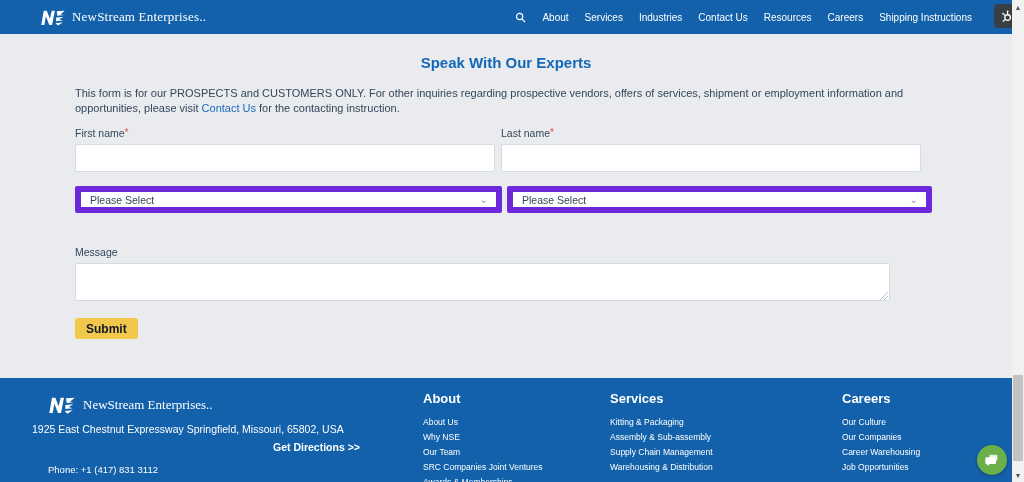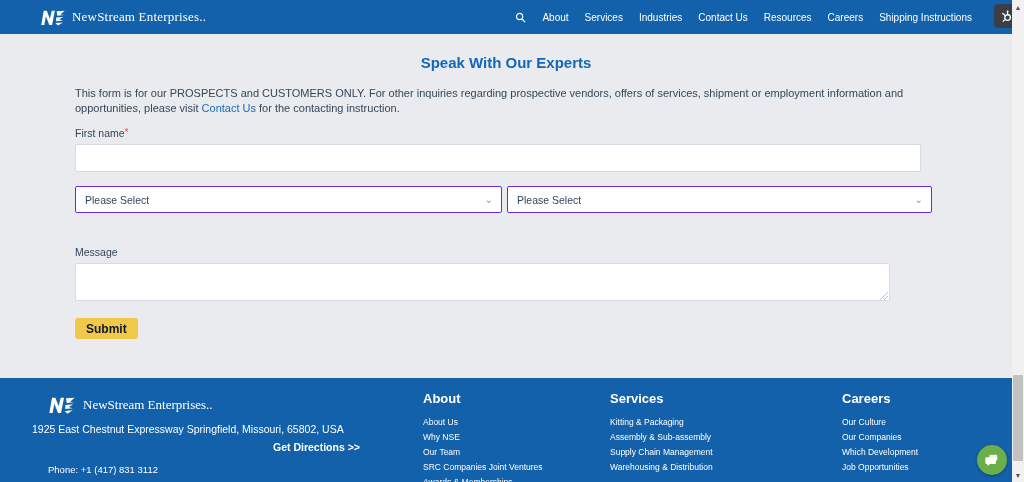--- a/index.html
+++ b/index.html
@@ -24,21 +24,21 @@
 
   .lbl { font-size:10.5px; color:#33475b; display:block; margin-bottom:5px; }
   .req { color:#e34f4f; font-size:10px; vertical-align:top; }
 
   .row-fields { position:absolute; left:75px; top:93px; width:846px; display:flex; gap:6px; }
   .row-fields .col { flex:1; }
   .tinput { width:100%; height:28px; background:#ffffff; border:1px solid #d4dbe3; border-radius:2px; font-size:11px; color:#33475b; padding:0 8px; outline:none; }
 
   .row-selects { position:absolute; left:75px; top:152px; width:857px; display:flex; gap:5px; }
   .sel-col1 { width:427px; } .sel-col2 { width:425px; }
-  .fake-select { position:relative; width:100%; height:27px; background:#ffffff; border:1px solid #6d28d9; border-radius:2px; display:flex; align-items:center; padding:0 9px; font-size:10.5px; color:#33475b; cursor:pointer; }
+  .fake-select { position:relative; width:100%; height:27px; background:#ffffff; border:6px solid #6d28d9; border-radius:2px; display:flex; align-items:center; padding:0 9px; font-size:10.5px; color:#33475b; cursor:pointer; }
   .fake-select .chev { position:absolute; right:8px; top:50%; transform:translateY(-58%); color:#8a98a8; font-size:10px; }
 
   .msg-wrap { position:absolute; left:75px; top:212px; width:815px; }
   .tarea { width:815px; height:38px; background:#ffffff; border:1px solid #d4dbe3; border-radius:2px; resize:none; outline:none; font-family:"Liberation Sans", sans-serif; font-size:11px; color:#33475b; padding:4px 8px; }
   .resize-grip { position:absolute; right:2px; bottom:5px; width:8px; height:8px;
      background:linear-gradient(135deg, transparent 50%, #b9c2cc 50%, #b9c2cc 56%, transparent 56%, transparent 72%, #b9c2cc 72%, #b9c2cc 78%, transparent 78%); }
 
   .submit-btn { position:absolute; left:75px; top:284px; height:21px; padding:0 11px; background:#f2c84b; border:none; border-radius:3px; font-family:"Liberation Sans", sans-serif; font-size:12px; font-weight:bold; color:#0f172a; cursor:pointer; }
 
   
@@ -106,20 +106,24 @@
   <div class="main">
     <div class="page-title">Speak With Our Experts</div>
 
     <div class="intro"><span>This form is for our PROSPECTS and CUSTOMERS ONLY. For other inquiries regarding prospective vendors, offers of services, shipment or employment information and opportunities, please visit </span><a>Contact Us</a><span> for the contacting instruction.</span></div>
 
     <div class="row-fields">
       <div class="col">
         <label class="lbl"><span>First name</span><span class="req">*</span></label>
         <input class="tinput" type="text" value="" style="">
       </div>
+      <div class="col">
+        <label class="lbl"><span>Last name</span><span class="req">*</span></label>
+        <input class="tinput" type="text" value="" style="">
+      </div>
     </div>
 
     <div class="row-selects">
       <div class="sel-col1">
         <div class="fake-select">
           <span>Please Select</span>
           <span class="chev">⌄</span>
         </div>
       </div>
       <div class="sel-col2">
@@ -167,21 +171,21 @@
       <div class="f-link">Kitting &amp; Packaging</div>
       <div class="f-link">Assembly &amp; Sub-assembly</div>
       <div class="f-link">Supply Chain Management</div>
       <div class="f-link">Warehousing &amp; Distribution</div>
     </div>
 
     <div class="f-col f-col-careers">
       <h3>Careers</h3>
       <div class="f-link">Our Culture</div>
       <div class="f-link">Our Companies</div>
-      <div class="f-link">Which Development</div>
+      <div class="f-link">Career Warehousing</div>
       <div class="f-link">Job Opportunities</div>
     </div>
   </div>
 
   <div class="chat-btn">
     <svg width="16" height="16" viewBox="0 0 24 24">
       <rect x="8" y="4" width="12" height="9" rx="2" fill="#ffffff" opacity="0.85"></rect>
       <path d="M4 8 h12 a2 2 0 0 1 2 2 v6 a2 2 0 0 1 -2 2 h-7 l-4 3 v-3 h-1 a2 2 0 0 1 -2 -2 v-6 a2 2 0 0 1 2 -2 z" fill="#ffffff"></path>
     </svg>
   </div>

